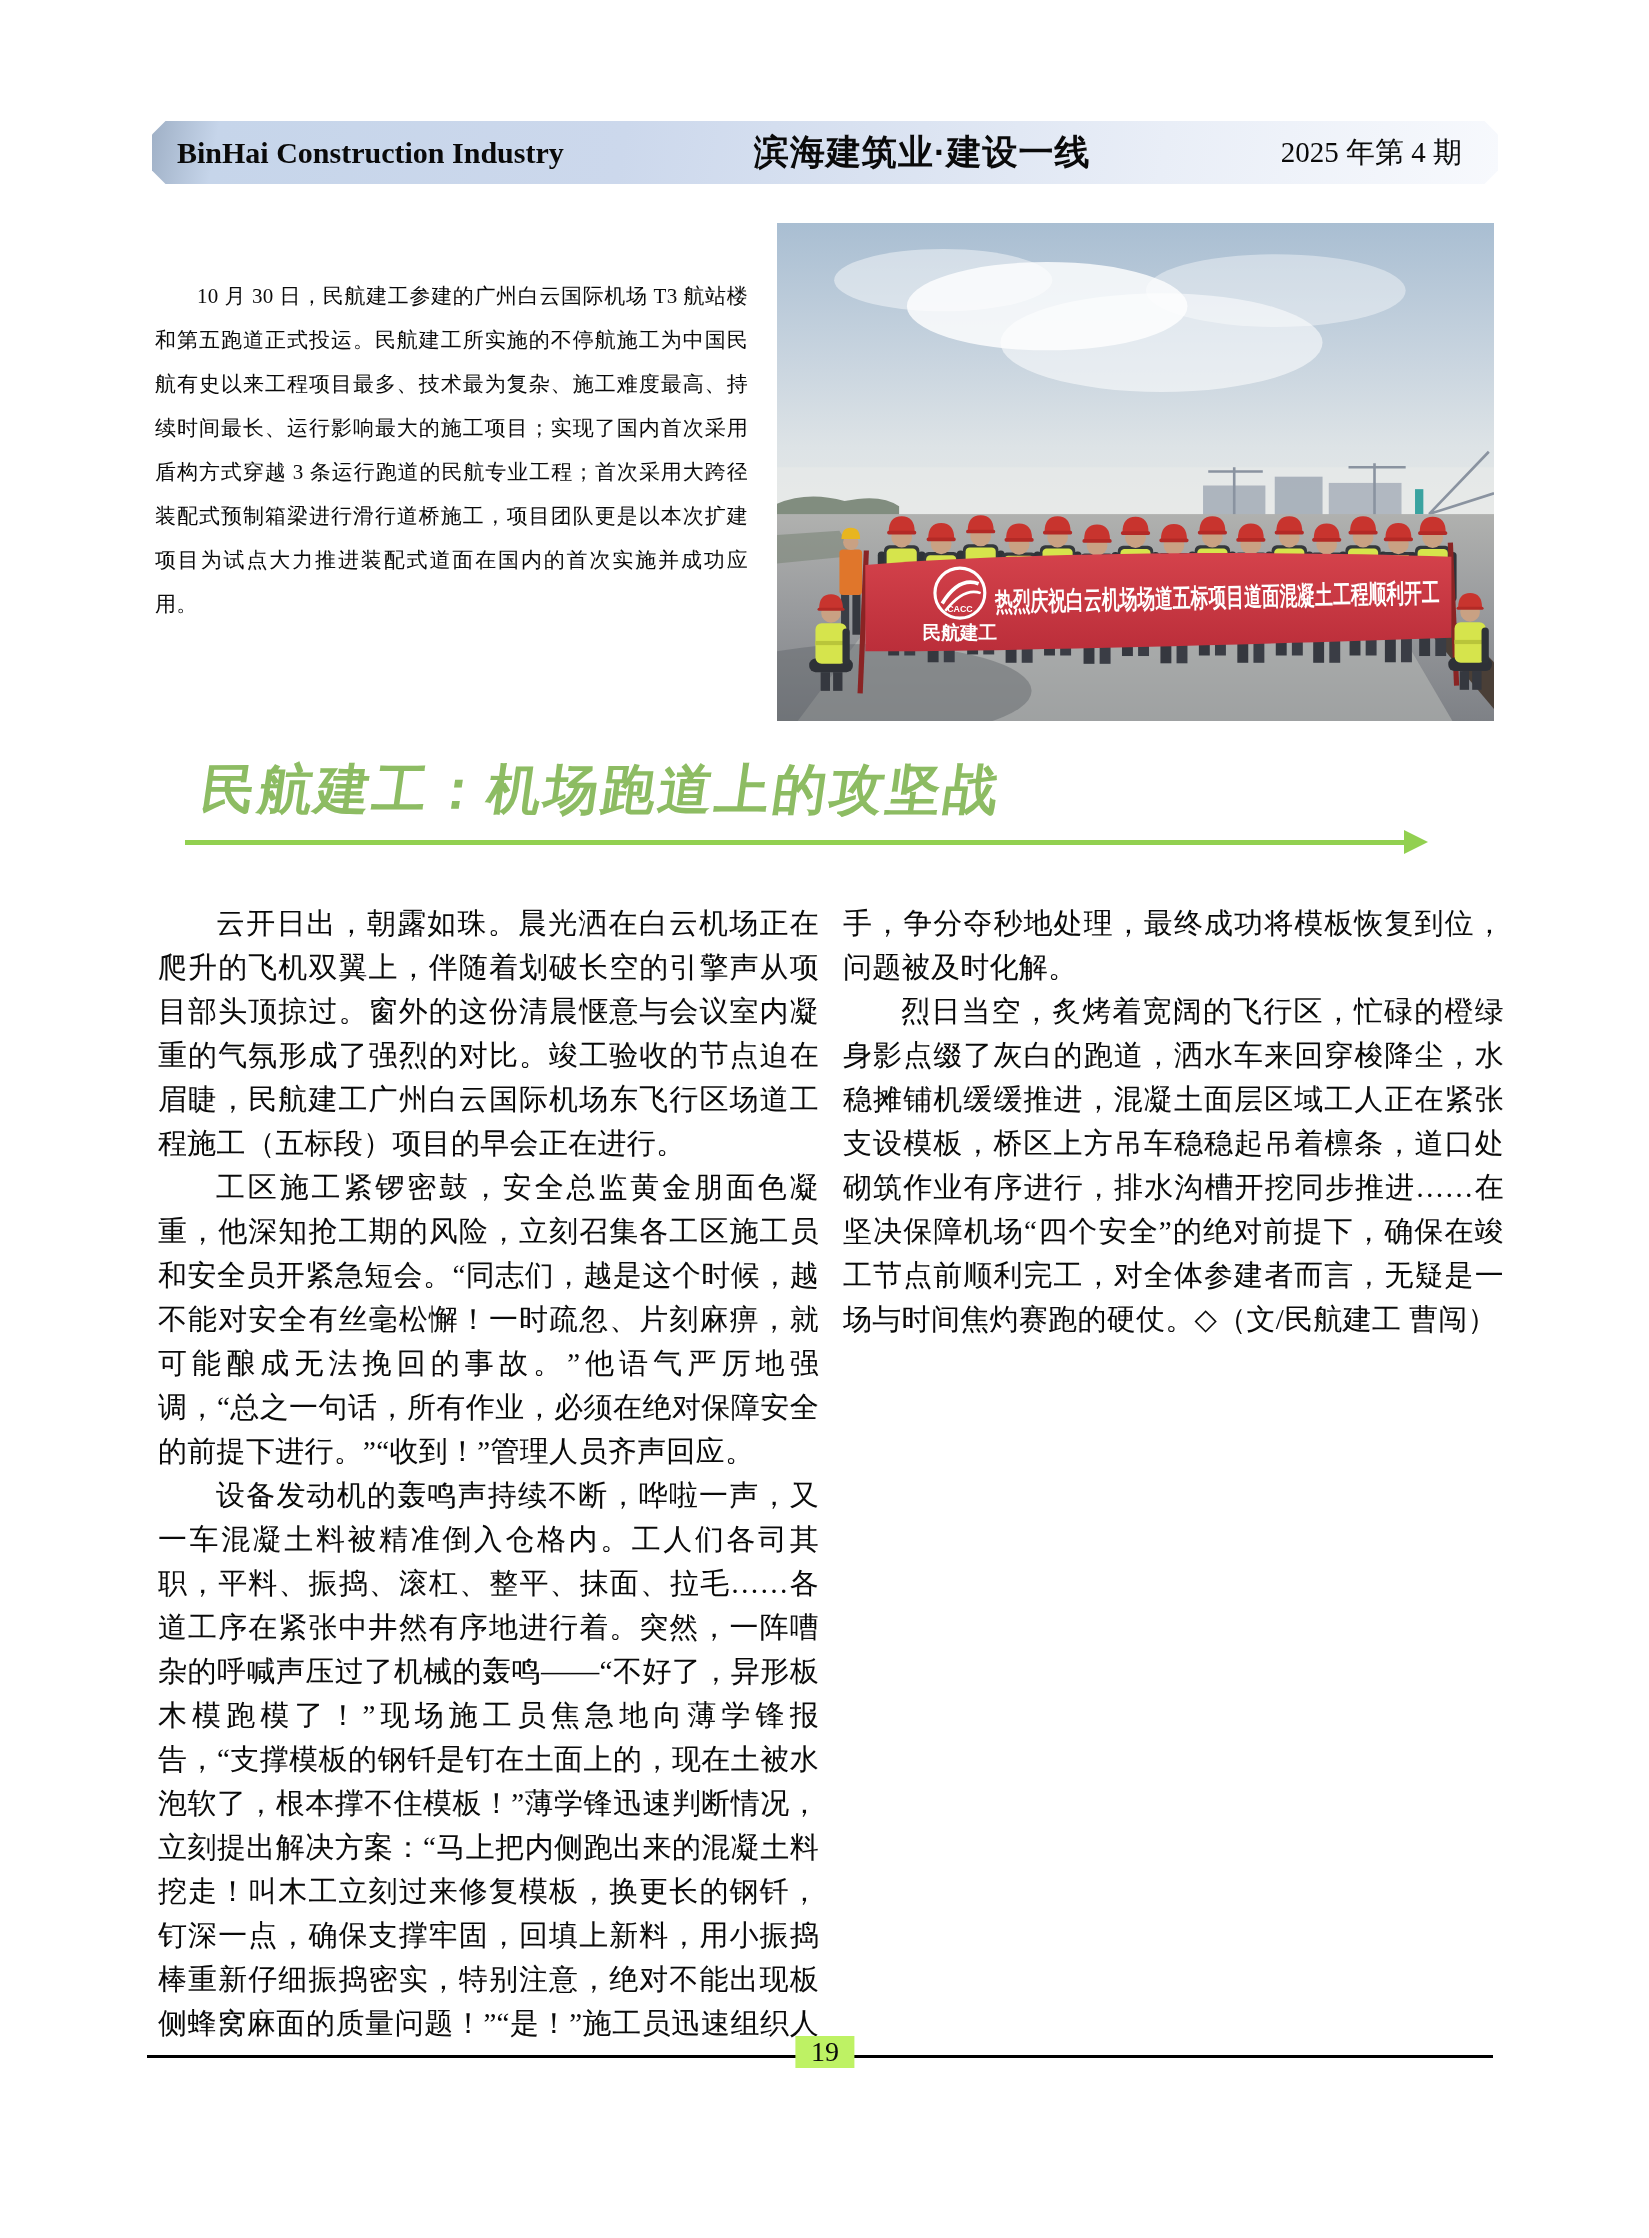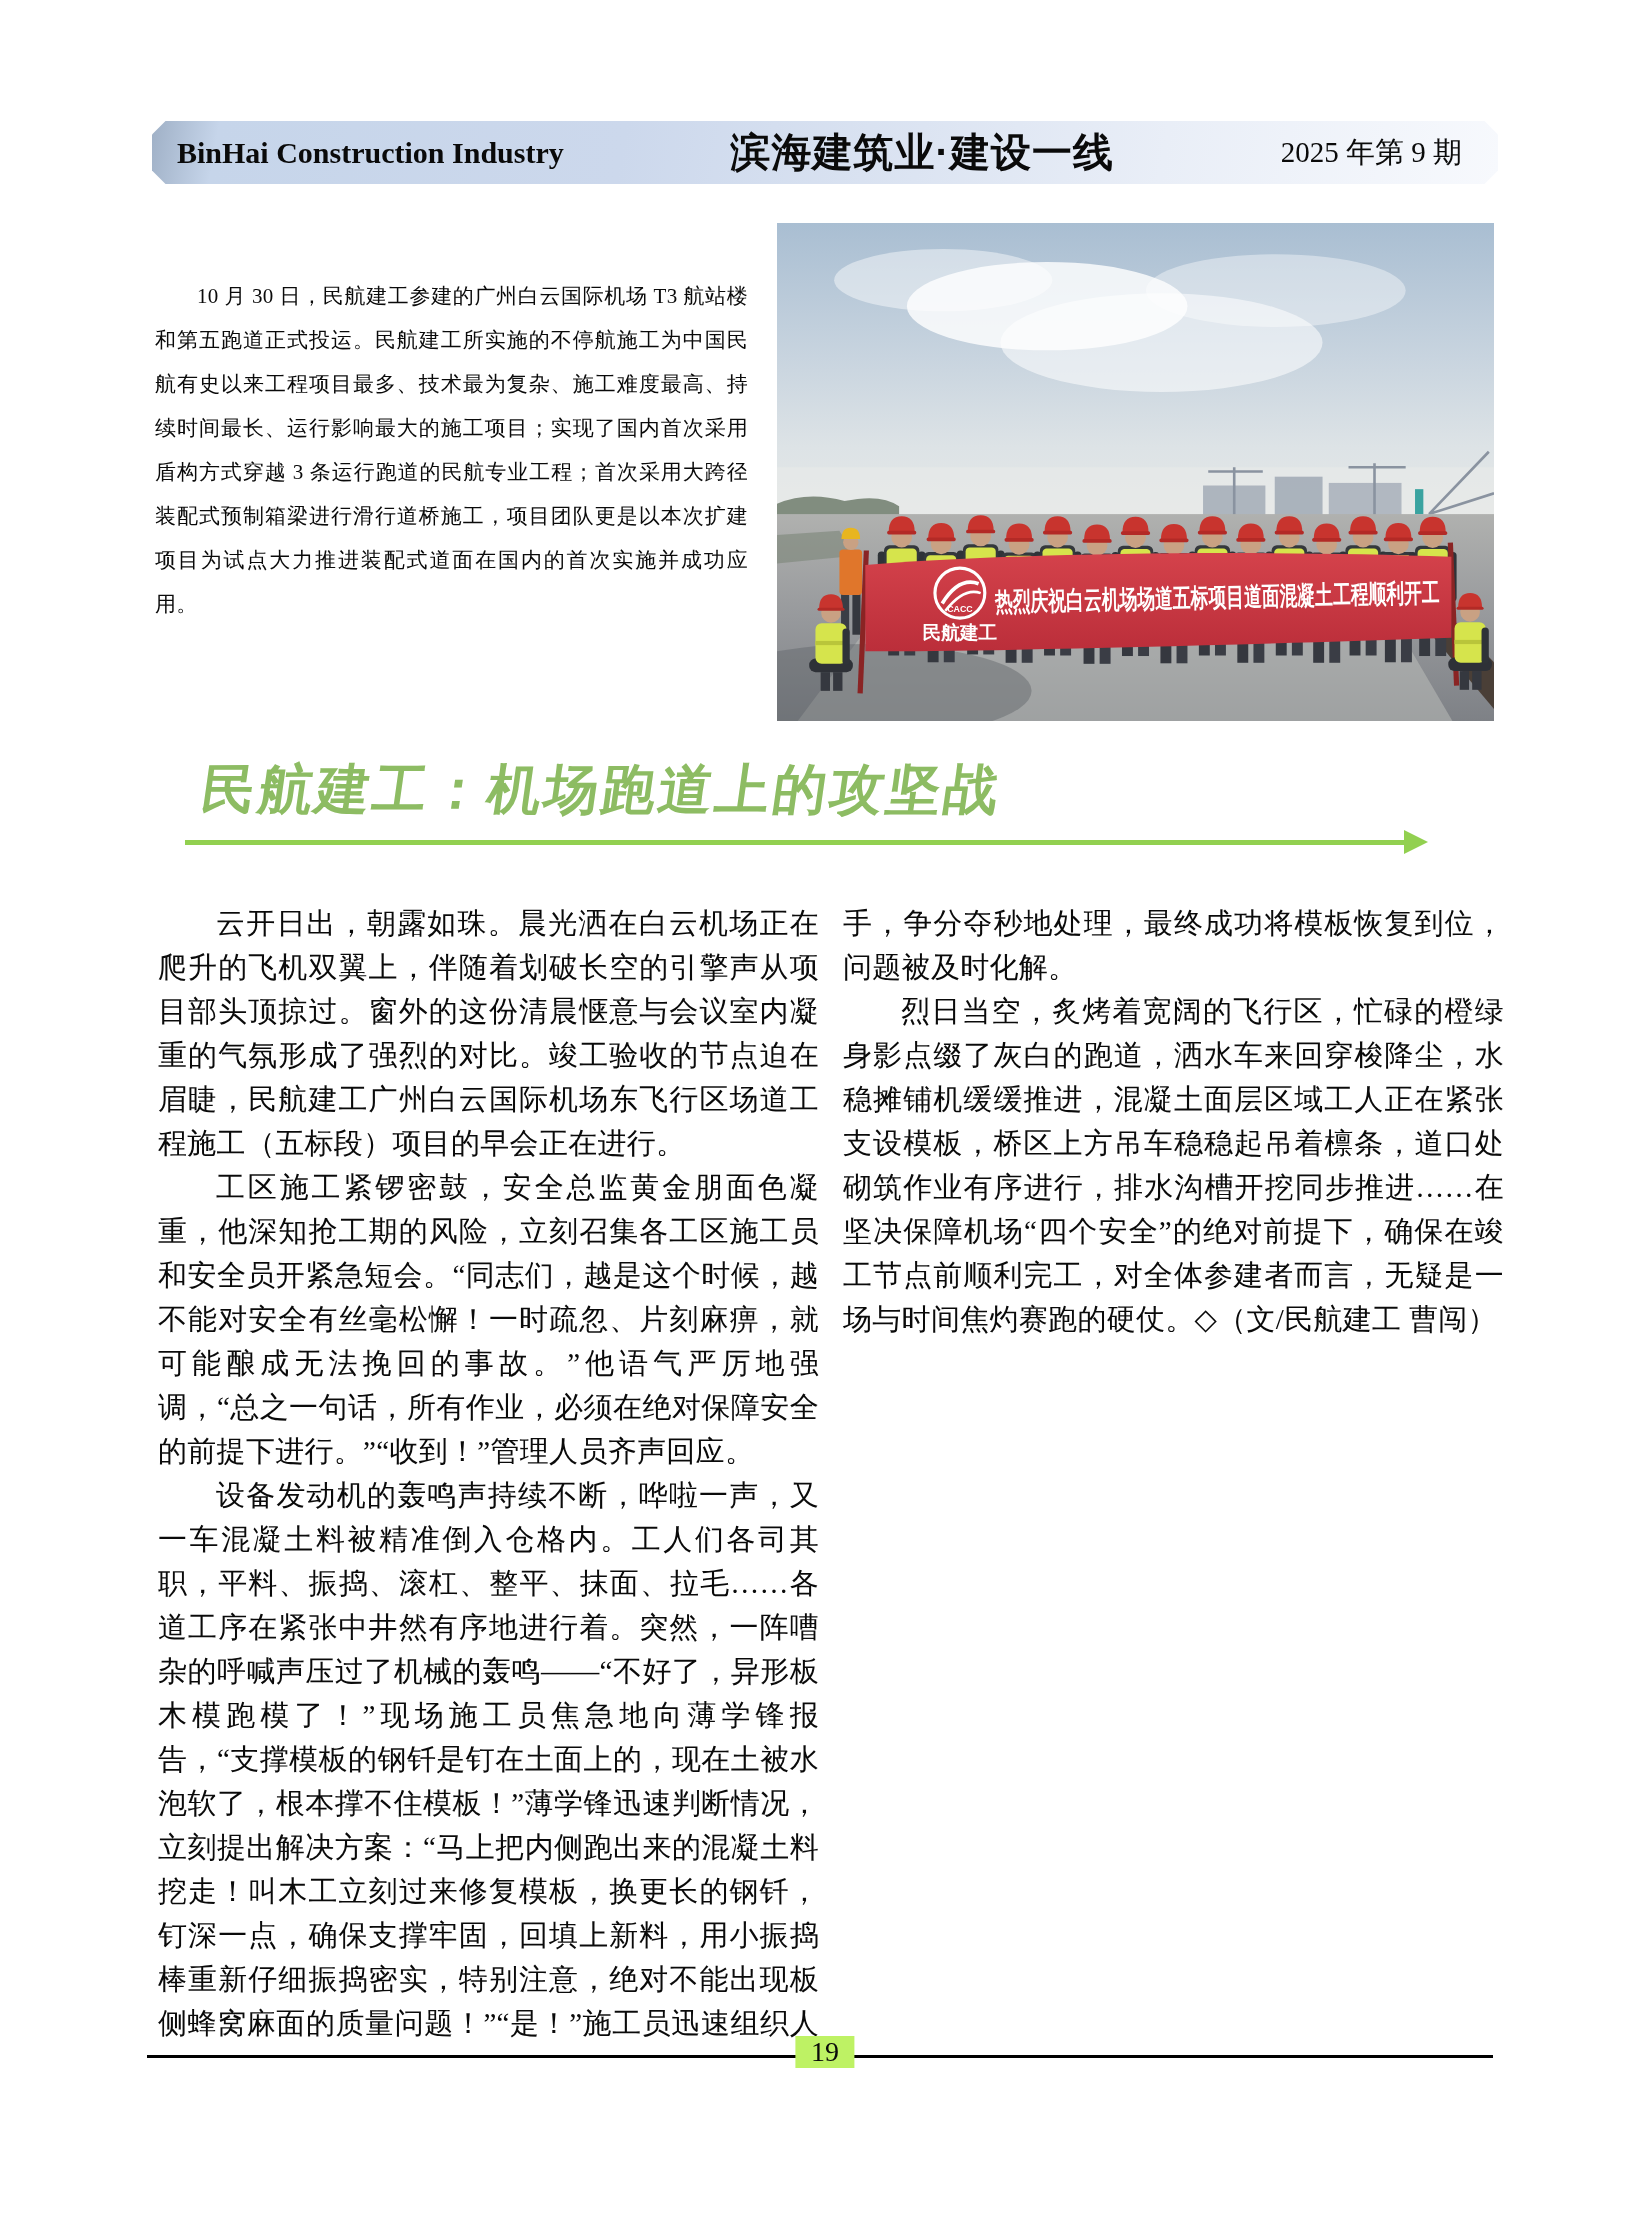--- a/index.html
+++ b/index.html
@@ -16,21 +16,21 @@
     position:absolute;left:152px;top:121px;width:1346px;height:63px;
     background:linear-gradient(100deg,#9fb0c6 0%,#c6d5ea 5%,#ccd8ec 35%,#e9eef7 75%,#f7f9fd 100%);
     clip-path:polygon(13.5px 0,calc(100% - 13.5px) 0,100% 13.5px,100% calc(100% - 13.5px),calc(100% - 13.5px) 100%,13.5px 100%,0 calc(100% - 13.5px),0 13.5px);
     display:flex;align-items:center;justify-content:space-between;
   }
   .masthead .m-left{
     margin-left:25px;font-size:30px;font-weight:bold;
     font-family:"Liberation Serif","DejaVu Serif",serif;white-space:nowrap;
   }
   .masthead .m-center{
-    font-size:40px;font-weight:bold;letter-spacing:1px;
+    font-size:35px;font-weight:bold;letter-spacing:1px;
     font-family:"Liberation Sans","DejaVu Sans",sans-serif;white-space:nowrap;
   }
   .masthead .m-right{
     margin-right:36px;font-size:29px;white-space:nowrap;
   }
   
   .intro{
     position:absolute;left:147px;top:266px;width:609px;
   }
   .intro p{
@@ -80,21 +80,21 @@
   }
 </style>
 </head>
 <body>
 
 <div class="page">
 
   <header class="masthead">
     <span class="m-left">BinHai Construction Industry</span>
     <span class="m-center">滨海建筑业·建设一线</span>
-    <span class="m-right">2025 年第 9 期</span>
+    <span class="m-right">2025 年第 4 期</span>
   </header>
 
   <section class="intro">
     <p>10 月 30 日，民航建工参建的广州白云国际机场 T3 航站楼和第五跑道正式投运。民航建工所实施的不停航施工为中国民航有史以来工程项目最多、技术最为复杂、施工难度最高、持续时间最长、运行影响最大的施工项目；实现了国内首次采用盾构方式穿越 3 条运行跑道的民航专业工程；首次采用大跨径装配式预制箱梁进行滑行道桥施工，项目团队更是以本次扩建项目为试点大力推进装配式道面在国内的首次实施并成功应用。</p>
   </section>
 
   <figure class="photo">
     <svg viewBox="0 0 1380 958" preserveAspectRatio="none">
       <defs>
         <linearGradient id="sky" x1="0" y1="0" x2="0" y2="1">

